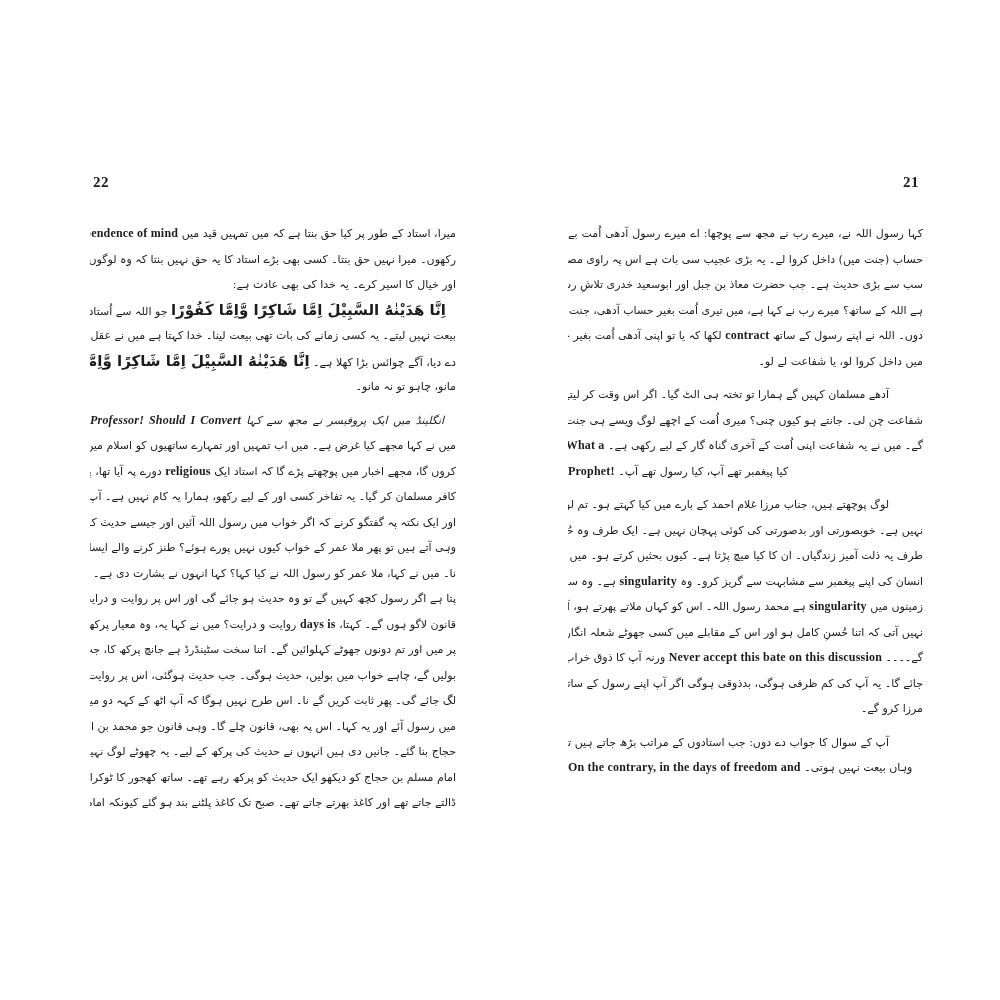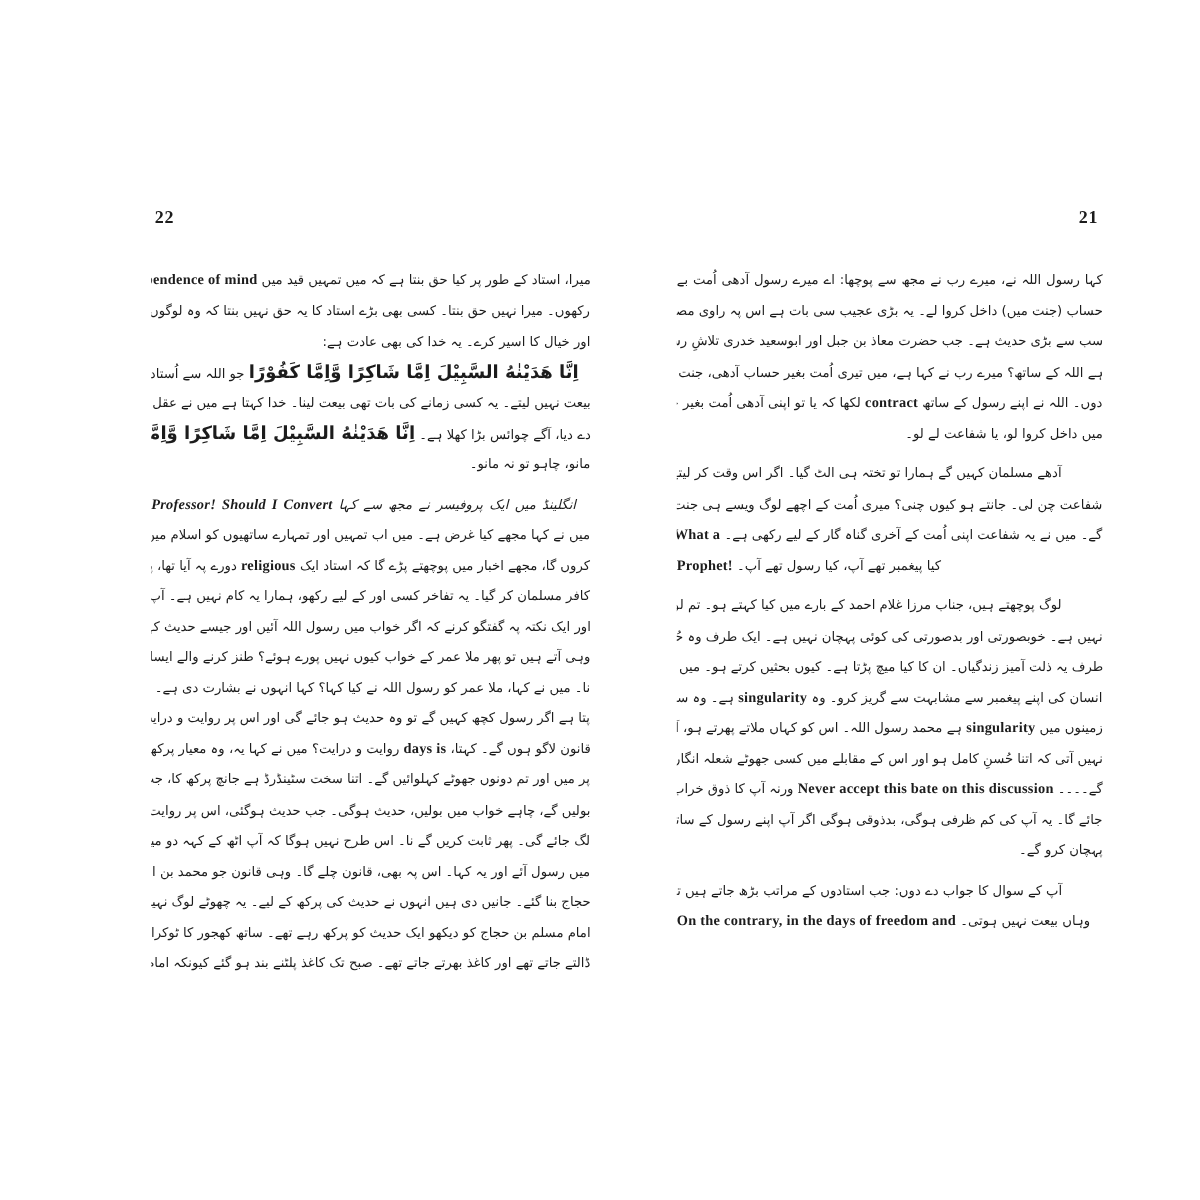--- a/index.html
+++ b/index.html
@@ -1,22 +1,22 @@
 <!DOCTYPE html>
 <html lang="ur"><head>
 <meta charset="utf-8">
 <style>
   html,body{margin:0;padding:0;}
   body{
     width:1000px;height:1000px;background:#ffffff;position:relative;overflow:hidden;
     font-family:"DejaVu Sans",sans-serif;
   }
-  .page{position:absolute;top:0;height:983px;margin-left:36px;}
+  .page{position:absolute;top:0;height:983px;}
   .page-left{left:90px;width:366px;}
-  .page-right{left:528px;width:355px;}
+  .page-right{left:568px;width:355px;}
   .pnum{
     position:absolute;top:174px;
     font-family:"Liberation Serif",serif;font-weight:700;font-size:15px;
     color:#1c1c1c;letter-spacing:.5px;
   }
   .pnum-left{left:3px;}
   .pnum-right{right:4px;}
   .text-block{position:absolute;top:221px;left:0;right:0;}
   .par{margin:0;}
   .par + .par{margin-top:8px;}
@@ -92,21 +92,21 @@
         </div>
         <div class="par">
           <div class="line" style="padding-right: 34px;"><span class="seg-urdu">لوگ پوچھتے ہیں، جناب مرزا غلام احمد کے بارے میں کیا کہتے ہو۔ تم لوگوں میں عقل</span></div>
           <div class="line"><span class="seg-urdu">نہیں ہے۔ خوبصورتی اور بدصورتی کی کوئی پہچان نہیں ہے۔ ایک طرف وہ حُسن کامل ہے اور ایک</span></div>
           <div class="line"><span class="seg-urdu">طرف یہ ذلت آمیز زندگیاں۔ ان کا کیا میچ پڑتا ہے۔ کیوں بحثیں کرتے ہو۔ میں سمجھتا ہوں تم کسی</span></div>
           <div class="line"><span class="seg-urdu">انسان کی اپنے پیغمبر سے مشابہت سے گریز کرو۔ وہ</span> <span class="seg-english-bold" dir="ltr">singularity</span> <span class="seg-urdu">ہے۔ وہ سات آسمانوں اور</span></div>
           <div class="line"><span class="seg-urdu">زمینوں میں</span> <span class="seg-english-bold" dir="ltr">singularity</span> <span class="seg-urdu">ہے محمد رسول اللہ۔ اس کو کہاں ملاتے پھرتے ہو، آپ کو سمجھ</span></div>
           <div class="line"><span class="seg-urdu">نہیں آتی کہ اتنا حُسنِ کامل ہو اور اس کے مقابلے میں کسی جھوٹے شعلہ انگاری کو اس کے برابر لاؤ</span></div>
           <div class="line"><span class="seg-urdu">گے۔۔۔۔</span> <span class="seg-english-bold" dir="ltr">Never accept this bate on this discussion</span> <span class="seg-urdu">ورنہ آپ کا ذوق خراب ہو</span></div>
           <div class="line"><span class="seg-urdu">جائے گا۔ یہ آپ کی کم ظرفی ہوگی، بدذوقی ہوگی اگر آپ اپنے رسول کے ساتھ کسی کو ملانے کی</span></div>
-          <div class="line a-right"><span class="seg-urdu">پہچان کرو گے۔</span></div>
+          <div class="line a-right"><span class="seg-urdu">مرزا کرو گے۔</span></div>
         </div>
         <div class="par">
           <div class="line" style="padding-right: 34px;"><span class="seg-urdu">آپ کے سوال کا جواب دے دوں: جب استادوں کے مراتب بڑھ جاتے ہیں تو</span></div>
           <div class="line a-left"><span class="seg-urdu">وہاں بیعت نہیں ہوتی۔</span> <span class="seg-english-bold" dir="ltr">On the contrary, in the days of freedom and</span></div>
         </div>
       </div>
   </div>
 </div>
 
 </body></html>

